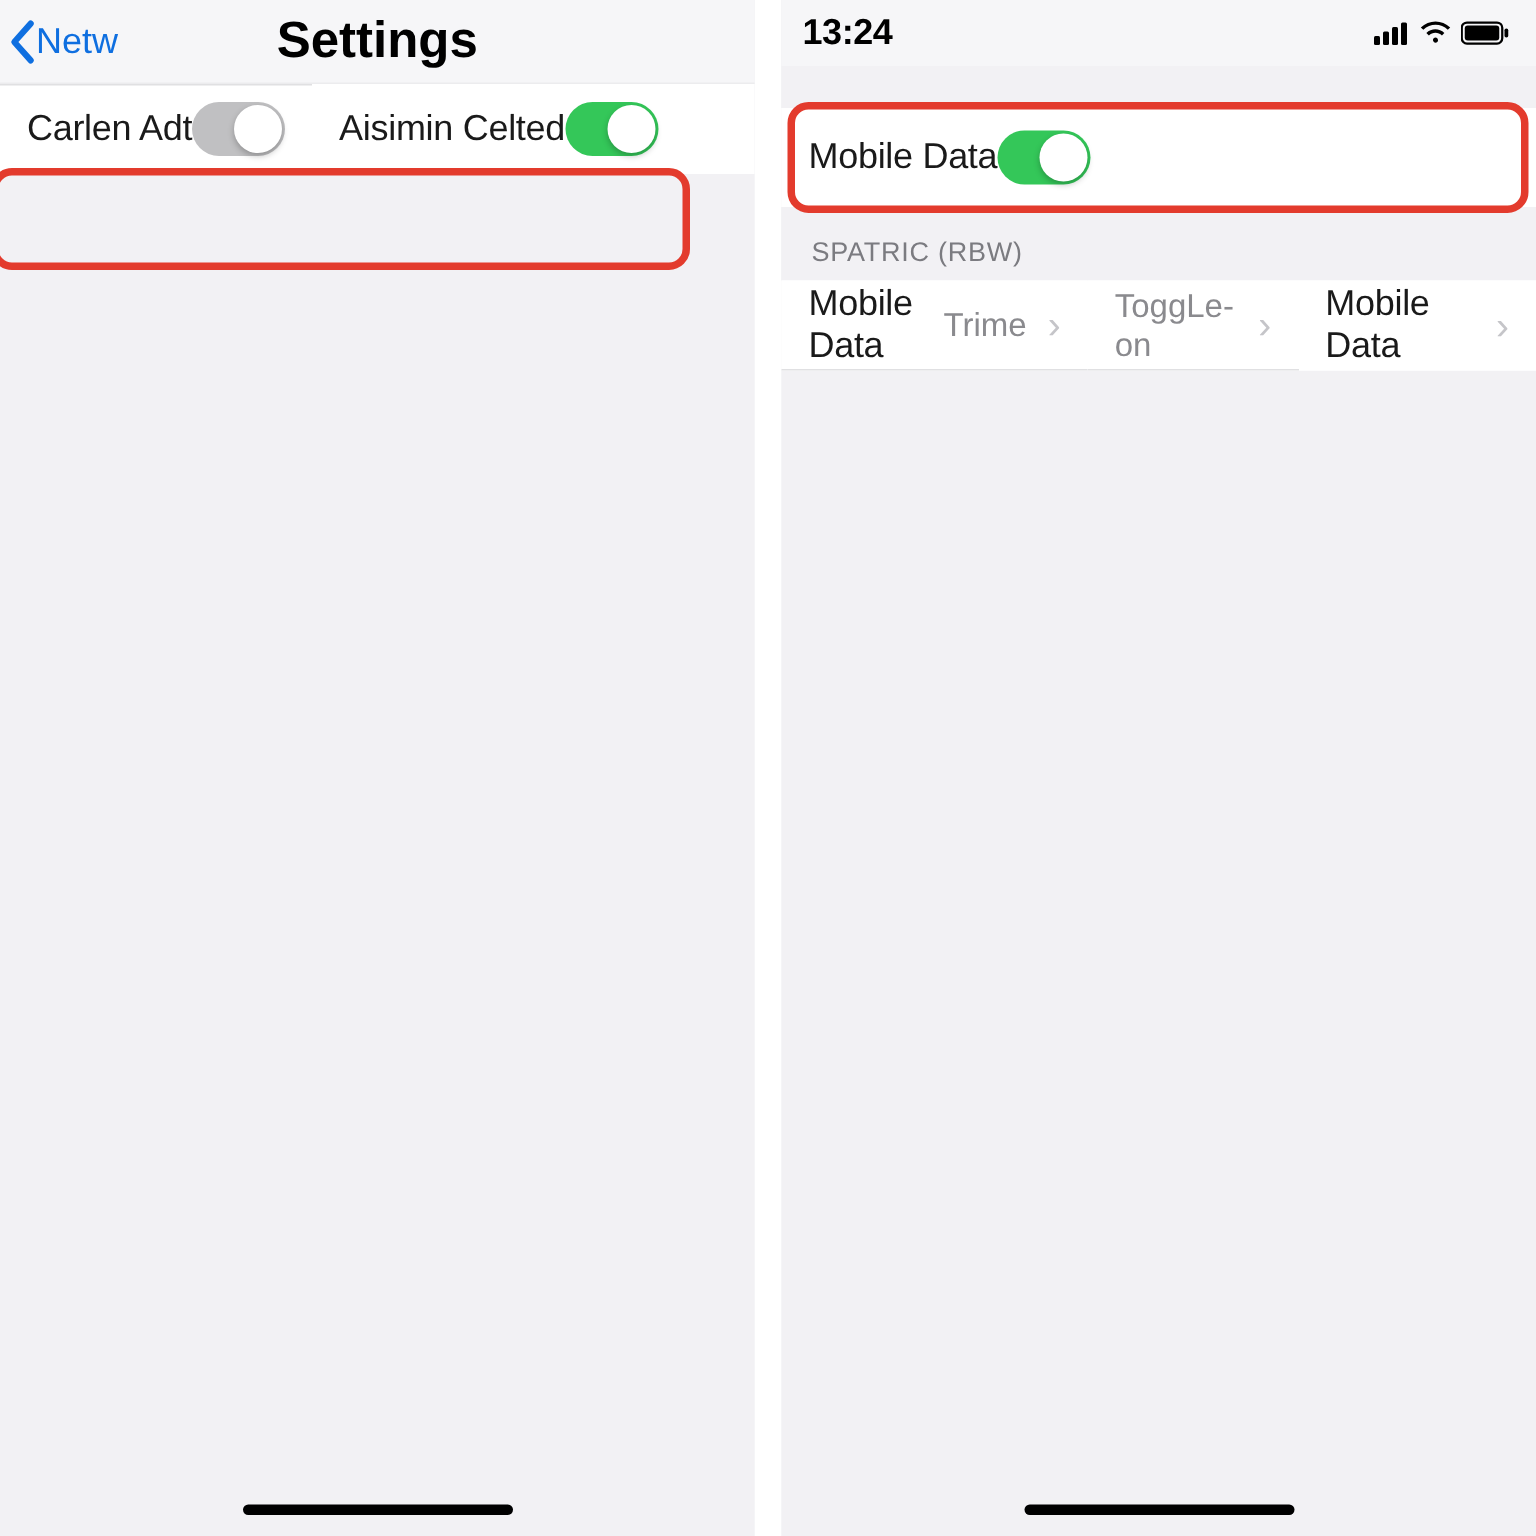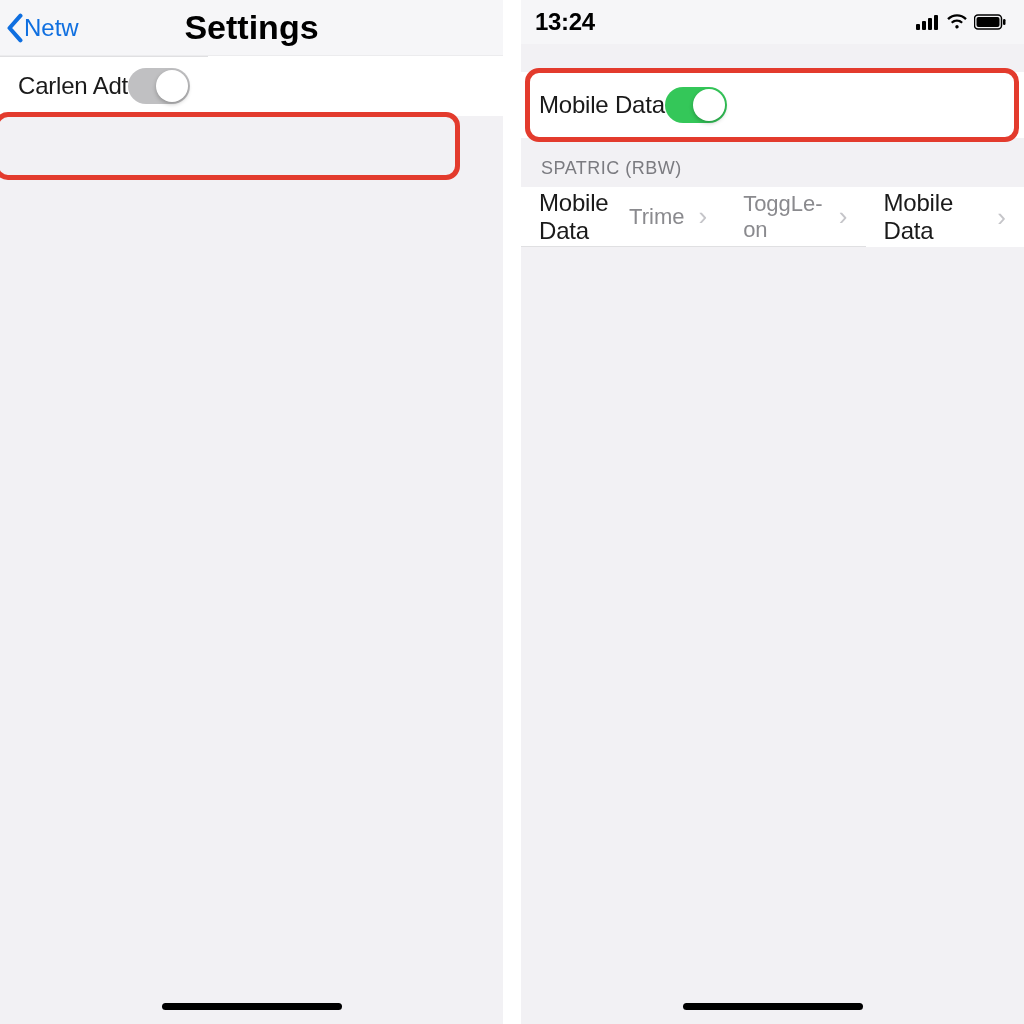--- a/index.html
+++ b/index.html
@@ -161,20 +161,26 @@
     <div class="nav-title">Settings</div>
   </div>
 
   <div class="list-group" style="position:relative;">
     <div class="row">
       <span class="row-label">Carlen Adt</span>
       <div class="toggle off-gray">
           <div class="knob"></div>
         </div>
     </div>
+    <div class="row no-border">
+      <span class="row-label">Aisimin Celted</span>
+      <div class="toggle on">
+          <div class="knob"></div>
+        </div>
+    </div>
     <div class="highlight" style="left:-6px; top:56px; width:466px; height:68px;"></div>
   </div>
 
   <div class="home-indicator"></div>
 </div>
 
 <div class="divider"></div>
 
 <div class="phone phone-right">
   <div class="status-bar">

